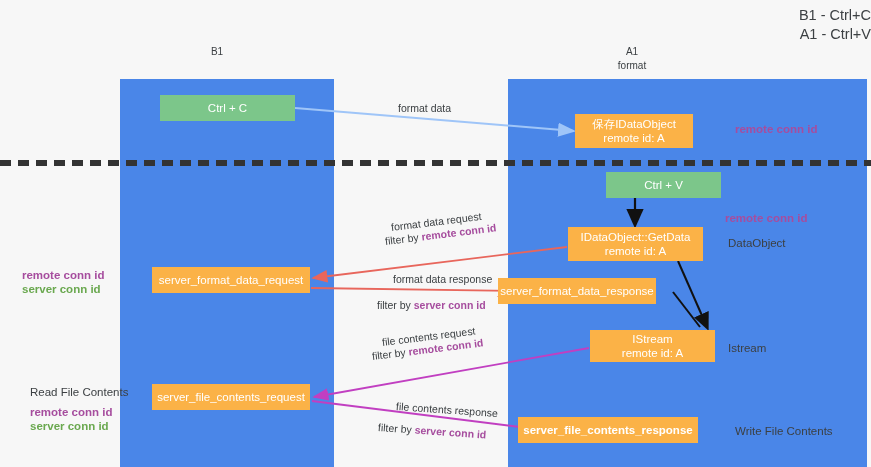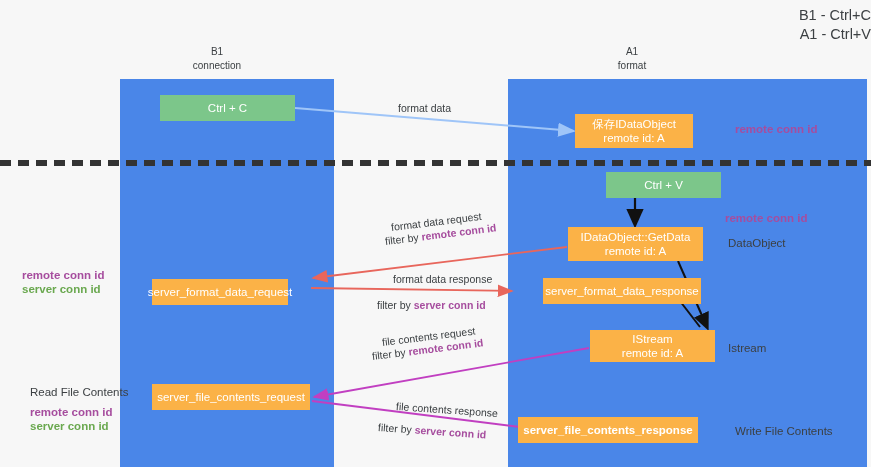--- a/index.html
+++ b/index.html
@@ -37,22 +37,22 @@
     text-align:center;color:#ffffff;font-size:11.5px;line-height:14px;
     box-sizing:border-box;padding:0 4px;z-index:6;
   }
   .green{background:#7cc68a;}
   .orange{background:#fbb247;}
 
   #n-ctrlc{left:160px;top:95px;width:135px;height:26px;}
   #n-save {left:575px;top:114px;width:118px;height:34px;}
   #n-ctrlv{left:578px;top:172px;width:115px;height:26px;margin-left:28px;}
   #n-getdata{left:568px;top:227px;width:135px;height:34px;}
-  #n-sfdreq{left:152px;top:279px;width:136px;height:26px;align-items:center;}
-  #n-sfdresp{left:543px;top:278px;width:158px;height:26px;}
+  #n-sfdreq{left:152px;top:267px;width:158px;height:26px;align-items:center;}
+  #n-sfdresp{left:498px;top:278px;width:158px;height:26px;}
   #n-istream{left:590px;top:330px;width:125px;height:32px;}
   #n-sfcreq{left:152px;top:384px;width:158px;height:26px;}
   #n-sfcresp{left:518px;top:417px;width:180px;height:26px;font-weight:bold;}
 
   
   .note{position:absolute;font-size:11.5px;line-height:14px;z-index:7;}
   .purple{color:#a64d9e;font-weight:bold;}
   .green-t{color:#6aa84f;font-weight:bold;}
   .dark{color:#3c4043;}
 
@@ -91,21 +91,20 @@
   <div class="lane" id="lane-b1"></div>
   <div class="lane" id="lane-a1"></div>
 
   <div class="title">
     <div>B1 - Ctrl+C</div>
     <div>A1 - Ctrl+V</div>
   </div>
 
   <div class="lane-head" id="head-b1">
     <div>B1</div>
-    <div>connection</div>
   </div>
   <div class="lane-head" id="head-a1">
     <div>A1</div>
     <div>format</div>
   </div>
 
   <svg id="wires">
     <defs>
       <marker id="ar-blue" markerWidth="9" markerHeight="7" refX="8" refY="3.5" orient="auto">
         <path d="M0,0 L9,3.5 L0,7 z" fill="#9fc5f8"></path>

